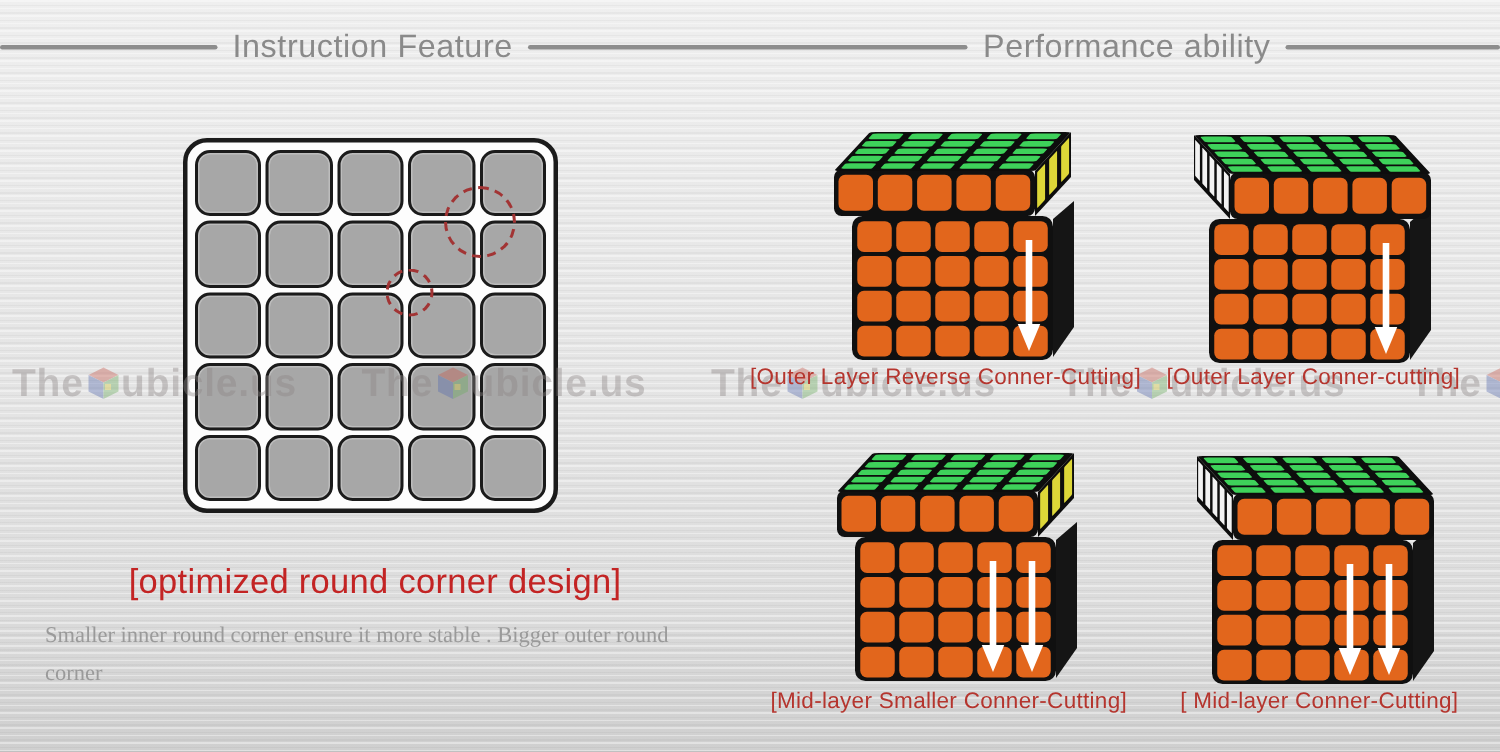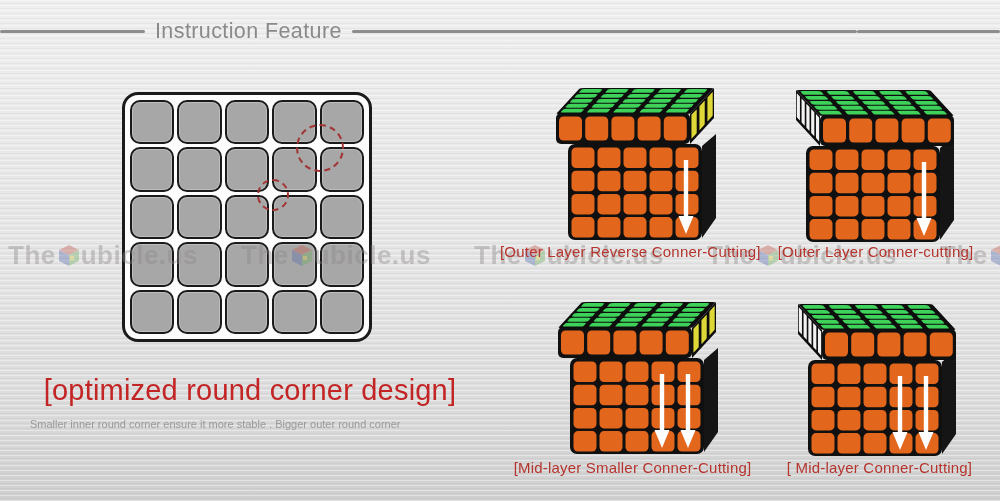--- a/index.html
+++ b/index.html
@@ -29,22 +29,22 @@
     left:122px;top:92px;width:250px;height:250px;box-sizing:border-box;
     background:#fdfdfd;border:3px solid #1b1b1b;border-radius:16px;padding:5px;
     display:grid;grid-template-columns:repeat(5,1fr);grid-template-rows:repeat(5,1fr);gap:3px;
   }
   .grid-cell{
     box-sizing:border-box;border:2px solid #1b1b1b;border-radius:10px;background:#a7a7a7;
     box-shadow:inset 0 0 0 1px rgba(255,255,255,.25);
   }
   .hl-circle{position:absolute;border:2px dashed #a23434;border-radius:50%;z-index:3;}
 
-  .opt-title{left:0;top:374px;width:500px;text-align:center;font-size:29px;letter-spacing:.2px;}
-  .desc{left:30px;top:412px;width:455px;font-size:11px;line-height:25px;color:#9a9a9a;}
+  .opt-title{left:0;top:374px;width:500px;text-align:center;font-size:23px;letter-spacing:.2px;}
+  .desc{left:30px;top:412px;width:455px;font-size:15px;line-height:25px;color:#9a9a9a;font-family:Liberation Serif, serif;}
 
   
   .cube-photo{width:172px;height:170px;z-index:2;}
   .caption{width:255px;text-align:center;font-size:15px;letter-spacing:.2px;z-index:6;white-space:nowrap;}
   #cap1{left:500px;top:243px;}
   #cap2{left:748px;top:243px;}
   #cap3{left:505px;top:459px;}
   #cap4{left:752px;top:459px;}
   #cube1{left:550px;top:72px;}
   #cube2{left:788px;top:74px;}
@@ -60,20 +60,21 @@
 </style>
 </head>
 <body>
 
 <div class="stage">
 
   <div class="headers">
     <span class="hline l1"></span>
     <h2>Instruction Feature</h2>
     <span class="hline l2"></span>
+    <h2>Performance ability</h2>
     <span class="hline l3"></span>
   </div>
 
   <div class="grid-diagram" id="gridDiagram">
       <div class="grid-cell" style="background: rgb(167, 167, 167);"></div>
       <div class="grid-cell" style="background: rgb(167, 167, 167);"></div>
       <div class="grid-cell" style="background: rgb(167, 167, 167);"></div>
       <div class="grid-cell" style="background: rgb(167, 167, 167);"></div>
       <div class="grid-cell" style="background: rgb(167, 167, 167);"></div>
       <div class="grid-cell" style="background: rgb(167, 167, 167);"></div>

